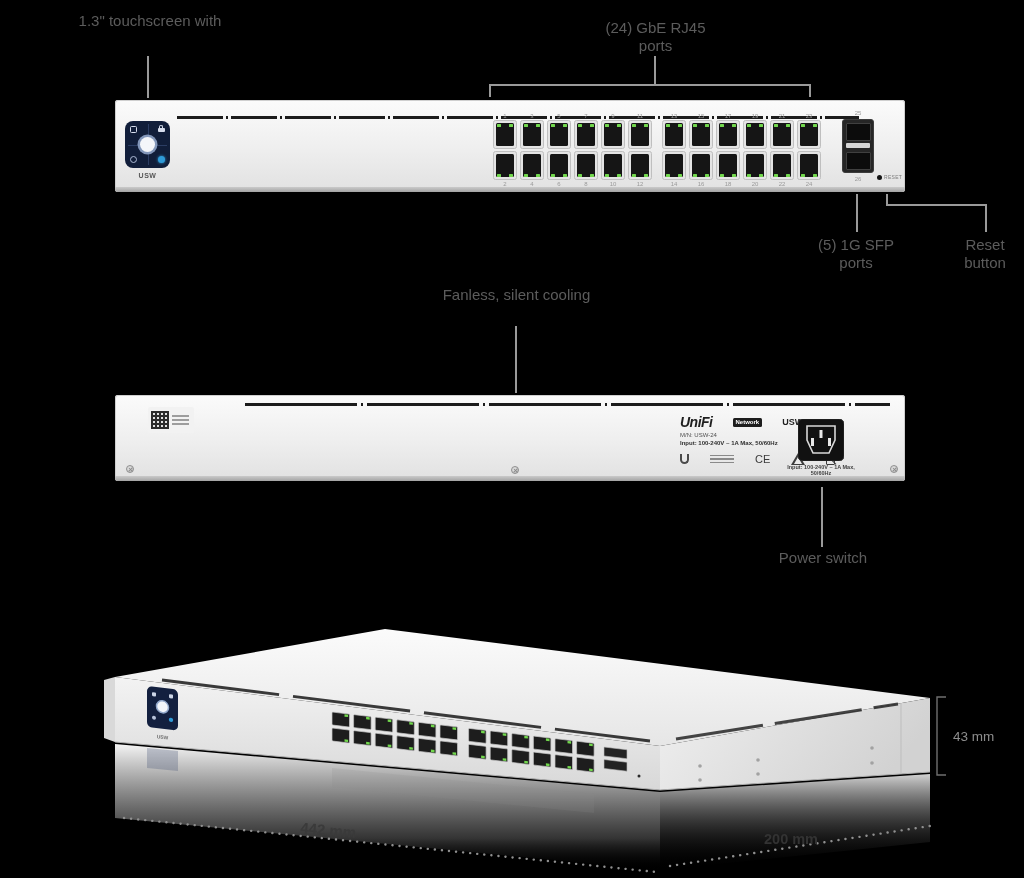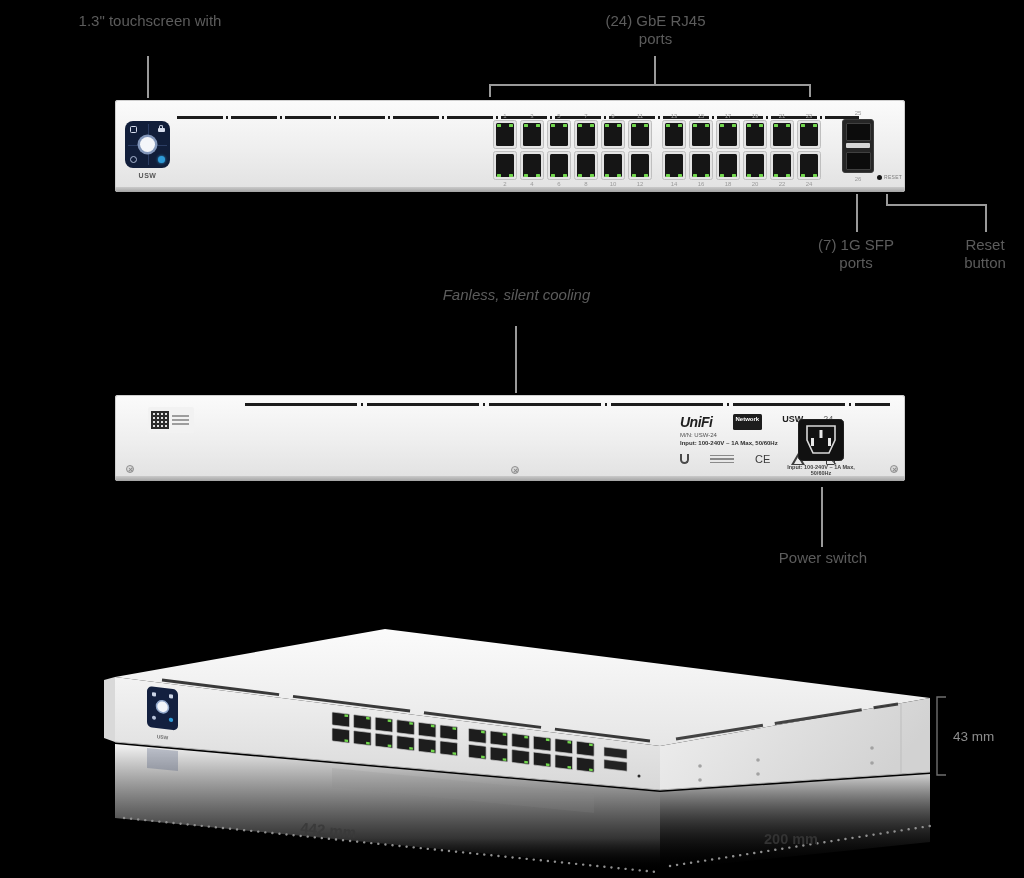--- a/index.html
+++ b/index.html
@@ -67,21 +67,21 @@
   .reset-dot{width:5px;height:5px;border-radius:50%;background:#141414;}
   .reset-label{font-size:5px;color:#7d7d7d;letter-spacing:.3px;}
 
   
   .sticker{position:absolute;left:33px;top:12px;width:46px;height:26px;background:#f2f2f2;
            border-radius:2px;display:flex;align-items:center;padding:0 3px;box-sizing:border-box;gap:3px;}
   .qr{width:18px;height:18px;background-color:#e8e8e8;background-image:
       repeating-linear-gradient(0deg,#2a2a2a 0 2px,transparent 2px 4px),
       repeating-linear-gradient(90deg,#2a2a2a 0 2px,#e0e0e0 2px 4px);}
   .stk-lines div{width:17px;height:1.5px;background:#9d9d9d;margin:2.5px 0;}
-  .brandrow{position:absolute;left:565px;top:19px;display:flex;gap:20px;}
+  .brandrow{position:absolute;left:565px;top:19px;display:flex;align-items:center;gap:20px;}
   .brand{font-style:italic;font-weight:bold;font-size:14px;color:#1f1f1f;letter-spacing:-.5px;}
   .badge{background:#1d1d1d;color:#fff;font-size:6px;padding:1.5px 3px;border-radius:1.5px;font-weight:bold;}
   .model{font-size:9px;color:#1f1f1f;font-weight:bold;}
   .modelnum{font-size:9px;color:#666;}
   .mn{position:absolute;left:565px;top:37px;font-size:6px;color:#4e4e4e;}
   .spec{position:absolute;left:565px;top:45px;font-size:6px;color:#2e2e2e;font-weight:bold;}
   .certs{position:absolute;left:565px;top:56px;display:flex;align-items:center;gap:21px;height:16px;}
   .ulogo{width:9px;height:10px;border:2px solid #4a4a4a;border-top:none;border-radius:0 0 5px 5px;box-sizing:border-box;}
   .tlines div{width:24px;height:1.5px;background:#8a8a8a;margin:2px 0;}
   .ce{font-size:11px;color:#3a3a3a;}
@@ -106,21 +106,21 @@
 </head>
 <body>
 
 <div id="stage">
 
   <div class="callout" style="left:38px;top:12px;width:224px;">
     <div>1.3" touchscreen with</div>
   </div>
   <div class="vline" style="left:147px;top:56px;height:42px;"></div>
 
-  <div class="callout" style="left:563px;top:12px;width:185px;">
+  <div class="callout" style="left:563px;top:19px;width:185px;">
     <div>(24) GbE RJ45</div>
     <div>ports</div>
   </div>
   <div class="vline" style="left:654px;top:56px;height:28px;"></div>
   <div class="hline" style="left:489px;top:84px;width:322px;"></div>
   <div class="vline" style="left:489px;top:84px;height:13px;"></div>
   <div class="vline" style="left:809px;top:84px;height:13px;"></div>
 
   <div class="panel" id="front-panel">
     <div class="vent" style="left:62px;top:16px;width:682px;"></div>
@@ -318,33 +318,33 @@
     <div class="reset">
       <div class="reset-dot"></div>
       <div class="reset-label">RESET</div>
     </div>
 
     <div class="base-edge"></div>
   </div>
 
   <div class="vline" style="left:856px;top:194px;height:38px;"></div>
   <div class="callout" style="left:800px;top:236px;width:112px;">
-    <div>(7) 1G SFP</div>
+    <div>(5) 1G SFP</div>
     <div>ports</div>
   </div>
 
   <div class="vline" style="left:886px;top:194px;height:12px;"></div>
   <div class="hline" style="left:886px;top:204px;width:101px;"></div>
   <div class="vline" style="left:985px;top:204px;height:28px;"></div>
   <div class="callout" style="left:929px;top:236px;width:112px;">
     <div>Reset</div>
     <div>button</div>
   </div>
 
-  <div class="callout" style="left:400px;top:286px;width:233px;font-style:italic;">
+  <div class="callout" style="left:400px;top:286px;width:233px;">
     <div>Fanless, silent cooling</div>
   </div>
   <div class="vline" style="left:515px;top:326px;height:67px;"></div>
 
   <div class="panel" id="back-panel">
     <div class="vent vent-b" style="left:130px;top:8px;width:645px;"></div>
 
     <div class="sticker">
       <div class="qr"></div>
       <div class="stk-lines">

